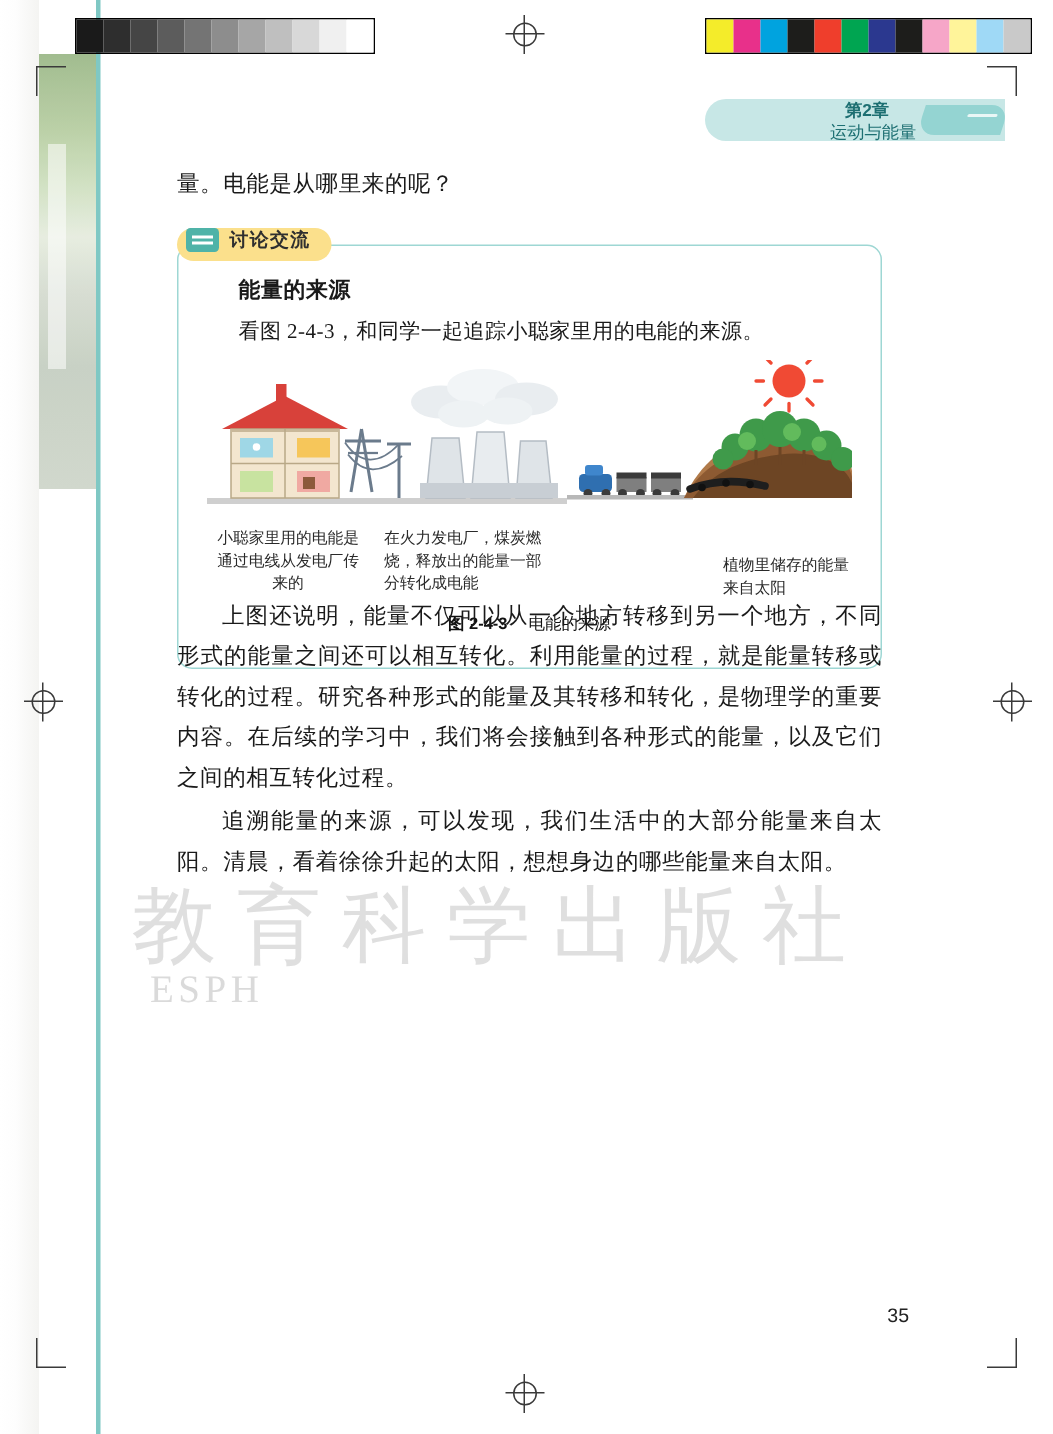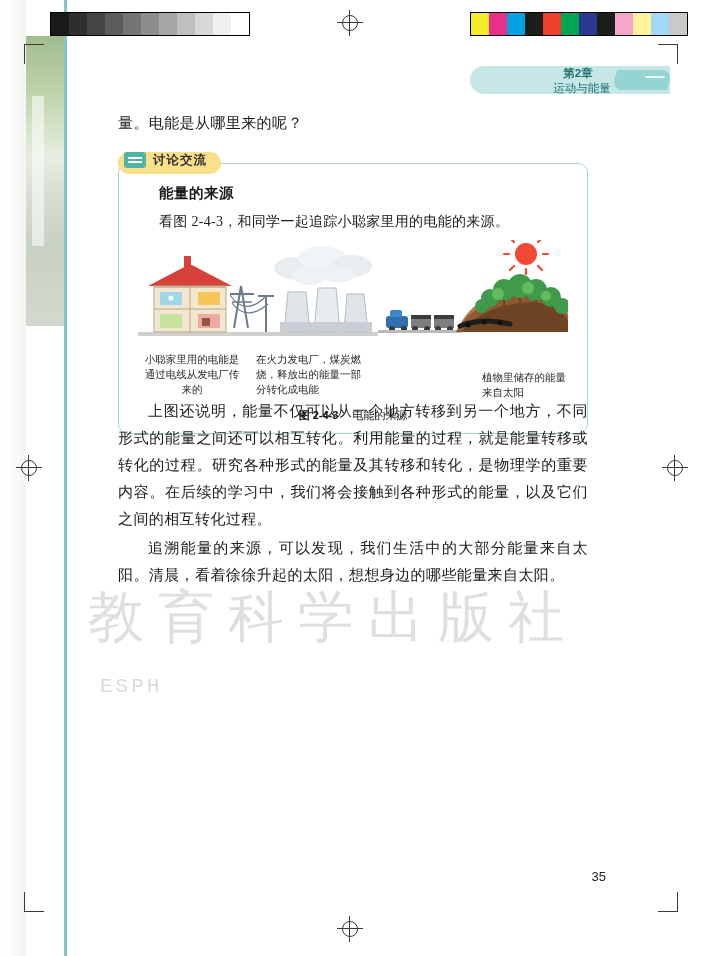--- a/index.html
+++ b/index.html
@@ -183,21 +183,21 @@
     font-size: 12.5px;
     font-weight: bold;
     color: #2f2f2f;
     letter-spacing: 1px;
   }
   .discuss-box {
     margin-top: -11px;
     border: 1px solid #9ed7d4;
     border-radius: 10px;
     background: #ffffff;
-    padding: 20px 18px 10px 18px;
+    padding: 20px 18px 22px 18px;
     box-sizing: border-box;
     min-height: 216px;
     position: relative;
   }
   .discuss-title {
     font-size: 14.5px;
     font-weight: bold;
     margin: 0 0 6px 22px;
     letter-spacing: 0.5px;
   }
@@ -250,23 +250,23 @@
     width: 520px; height: 110px;
     font-family: "Liberation Serif", serif;
     font-size: 56px;
     color: rgba(150,150,150,0.30);
     letter-spacing: 14px;
     white-space: nowrap;
     pointer-events: none;
   }
   .watermark-sub {
     position: absolute;
-    left: 100px; top: 675px;
-    font-family: Liberation Mono, monospace;
-    font-size: 21px;
+    left: 100px; top: 645px;
+    font-family: Liberation Serif, serif;
+    font-size: 26px;
     letter-spacing: 3px;
     color: rgba(150,150,150,0.35);
   }
 
   .page-number {
     position: absolute;
     right: 96px; bottom: 72px;
     font-family: "Liberation Sans", sans-serif;
     font-size: 13px;
     color: #222;

